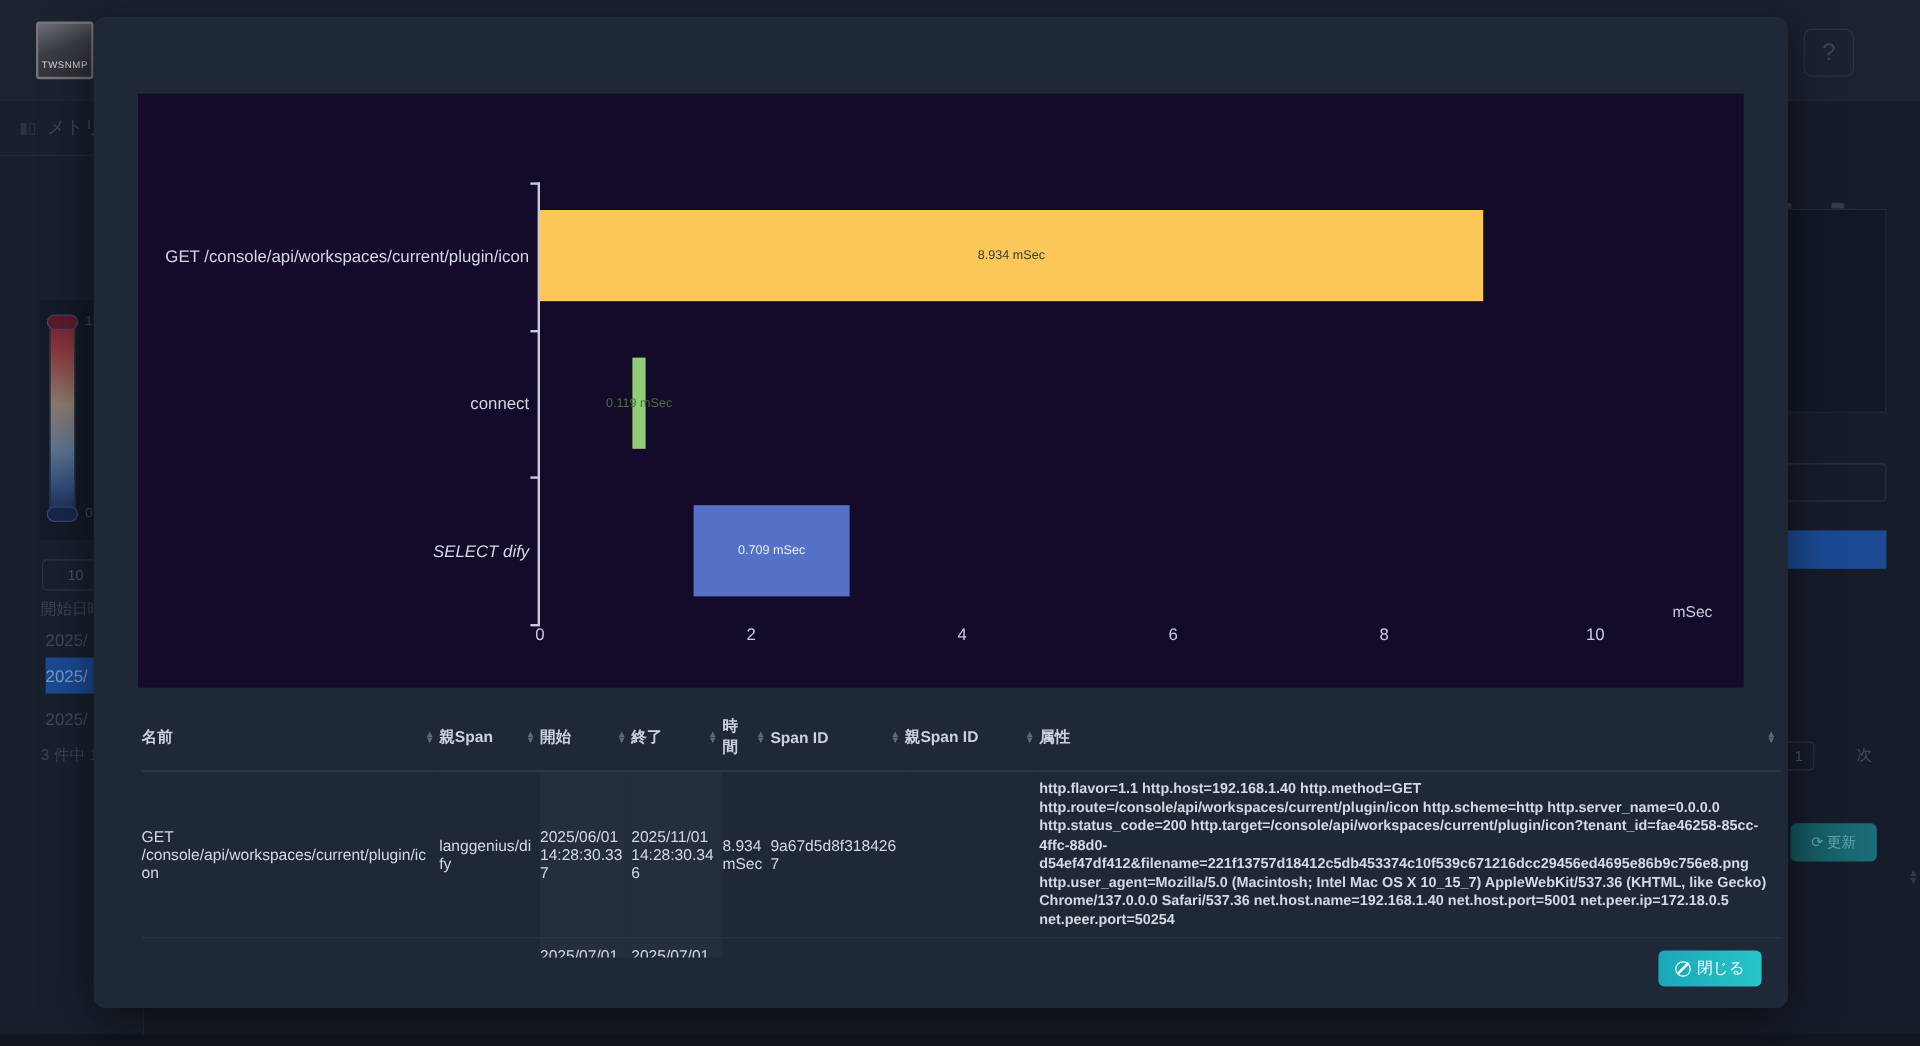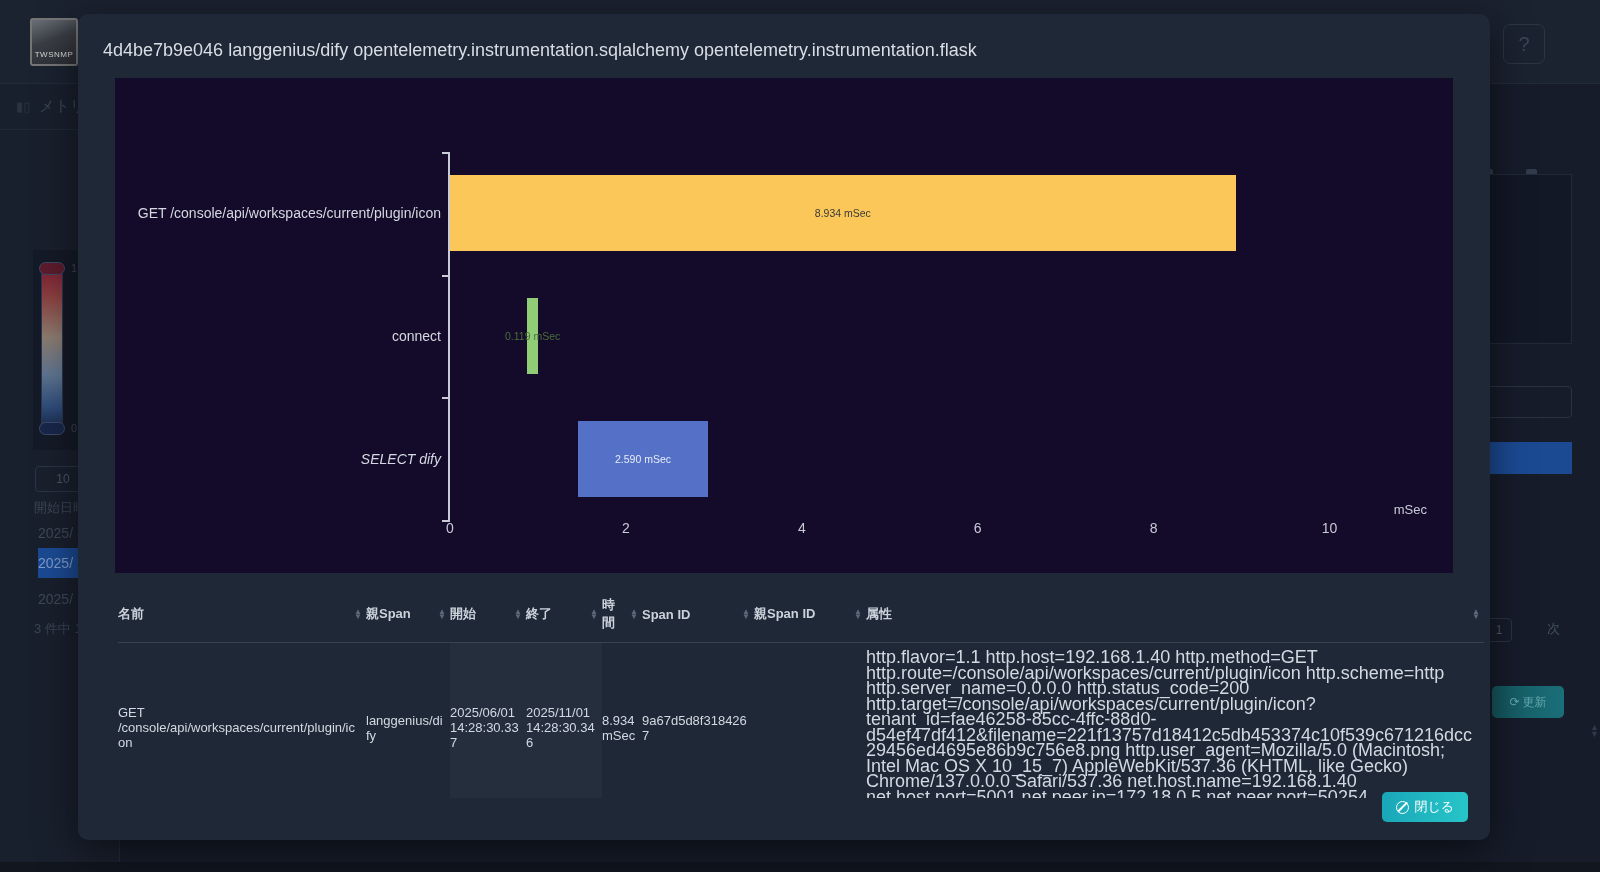--- a/index.html
+++ b/index.html
@@ -235,21 +235,21 @@
     color: #5e6a7c; font-size: 8px; flex: 0 0 auto;
   }
   tbody td {
     font-size: 13px; color: #d3d9e2;
     vertical-align: middle;
     padding: 7px 6px 7px 0;
     border-bottom: 1px solid #2d3643;
     word-break: break-word;
   }
   tbody tr td.colshade { background: #242e3d; }
-  .attr-cell { line-height: 15.5px; font-size: 18px; }
+  .attr-cell { line-height: 15.5px; font-size: 12px; font-weight: bold; }
 
   
   #close-button {
     position: absolute; right: 22px; bottom: 18px;
     height: 30px; padding: 0 14px;
     border: none; border-radius: 5px;
     background: linear-gradient(90deg, #1aa7b8, #27c5c9);
     color: #ffffff; font-size: 13px;
     display: flex; align-items: center; gap: 5px;
     cursor: pointer;
@@ -315,40 +315,39 @@
       <span>⟳</span>
       <span>更新</span>
     </div>
     <div class="bg-scroll-marks">▲<br>▼</div>
   </div>
   <div class="bg-bottombar"></div>
 </div>
 
 <div id="modal">
 
-  <div id="modal-title">4d4be7b9e046 langgenius/dify opentelemetry.instrumentation.sqlalchemy opentelemetry.instrumentation.flask</div>
 
   <div id="chart-area">
     <div class="axis-line-v"></div>
     <div id="chart-marks">
         <div class="tick-h" style="top: 74px;"></div>
         <div class="tick-h" style="top: 196.667px;"></div>
         <div class="tick-h" style="top: 319.333px;"></div>
         <div class="tick-h" style="top: 442px;"></div>
         <div class="cat-label" style="top: 135.333px;">GET /console/api/workspaces/current/plugin/icon</div>
         <div class="bar" style="left: 335px; top: 97.3067px; width: 785.713px; height: 76.0533px; background: rgb(250, 199, 88);">
           <span class="bar-label" style="color: rgb(58, 58, 58);">8.934 mSec</span>
         </div>
         <div class="cat-label" style="top: 258px;">connect</div>
         <div class="bar" style="left: 412.393px; top: 219.973px; width: 10.4656px; height: 76.0533px; background: rgb(145, 204, 118);">
           <span class="bar-label" style="color: rgb(75, 109, 60);">0.119 mSec</span>
         </div>
         <div class="cat-label" style="top: 380.667px; font-style: italic;">SELECT dify</div>
         <div class="bar" style="left: 462.522px; top: 342.64px; width: 130.952px; height: 76.0533px; background: rgb(85, 113, 199);">
-          <span class="bar-label" style="color: rgb(231, 235, 245);">2.590 mSec</span>
+          <span class="bar-label" style="color: rgb(231, 235, 245);">0.709 mSec</span>
         </div>
         <div class="xtick" style="left: 335px;">0</div>
         <div class="xtick" style="left: 510.893px;">2</div>
         <div class="xtick" style="left: 686.786px;">4</div>
         <div class="xtick" style="left: 862.679px;">6</div>
         <div class="xtick" style="left: 1038.57px;">8</div>
         <div class="xtick" style="left: 1214.46px;">10</div>
       </div>
     <div id="x-unit">mSec</div>
   </div>

